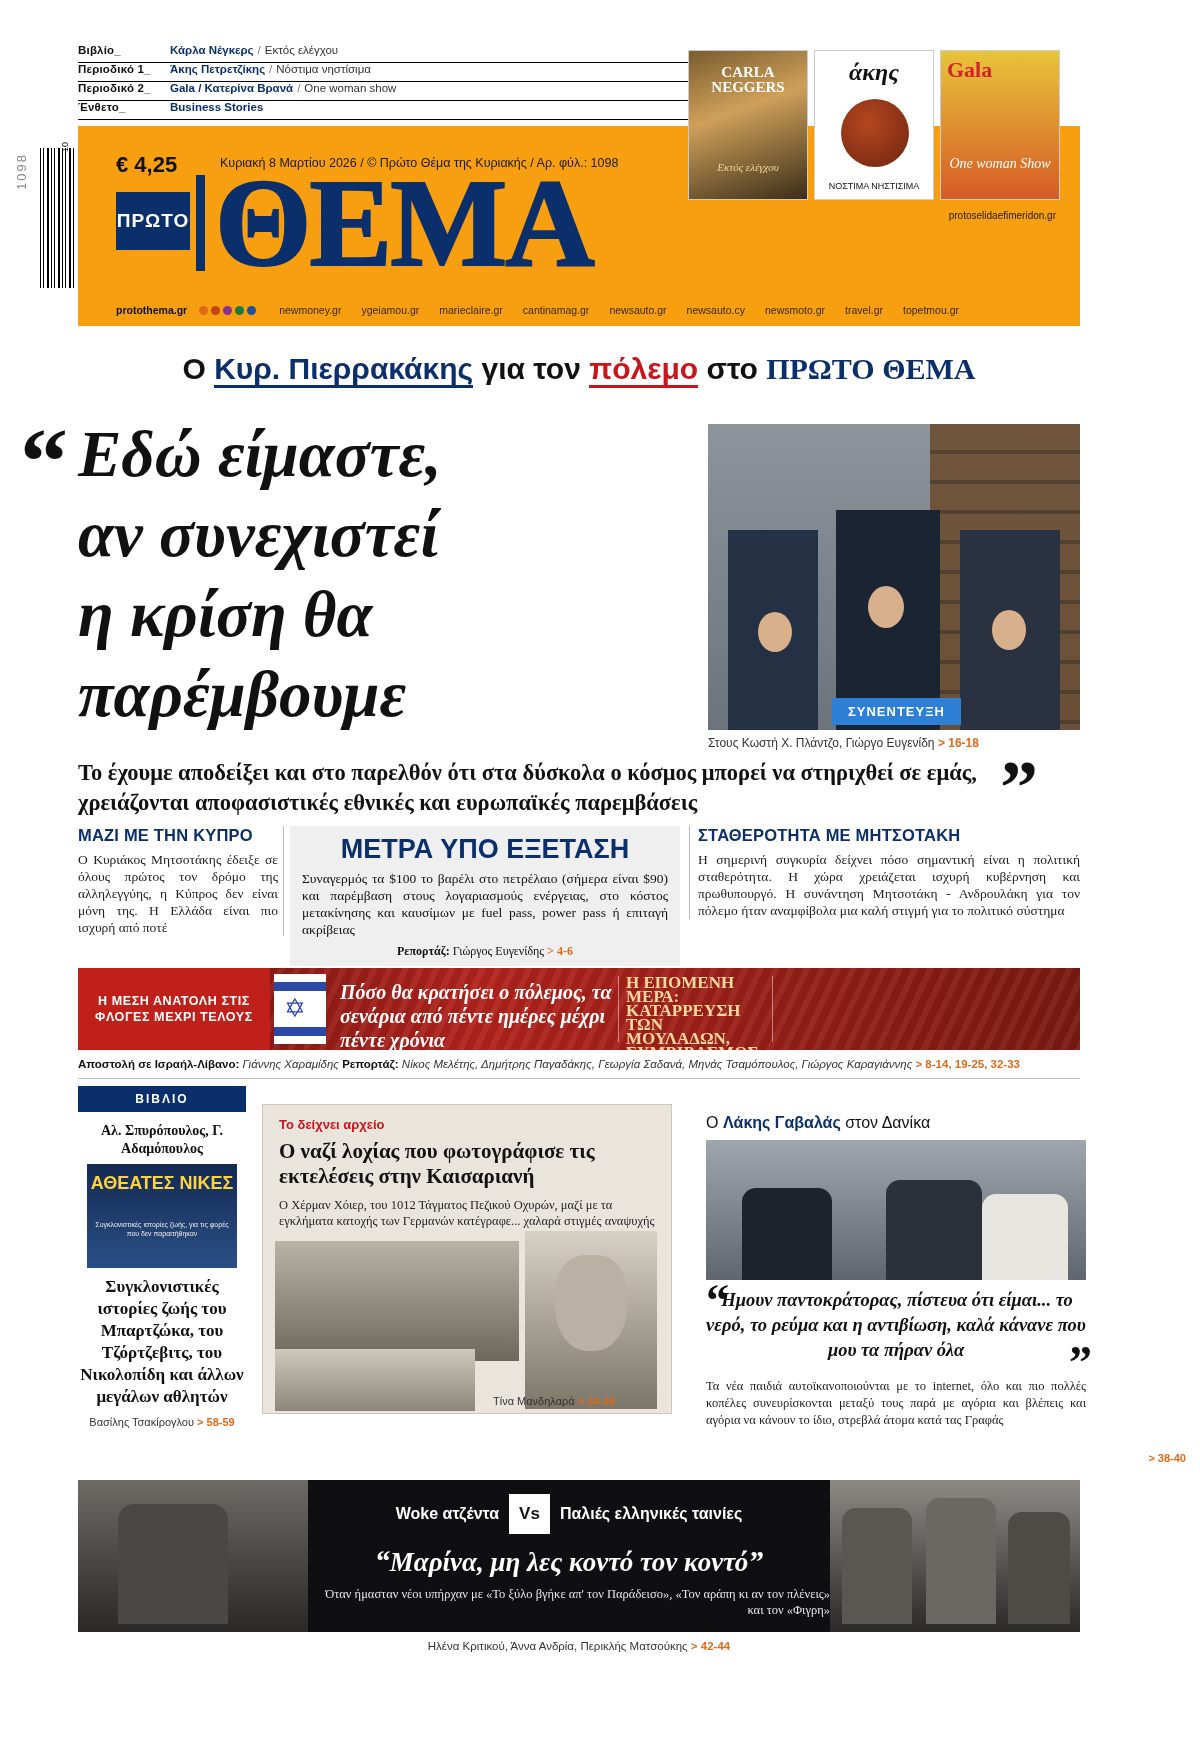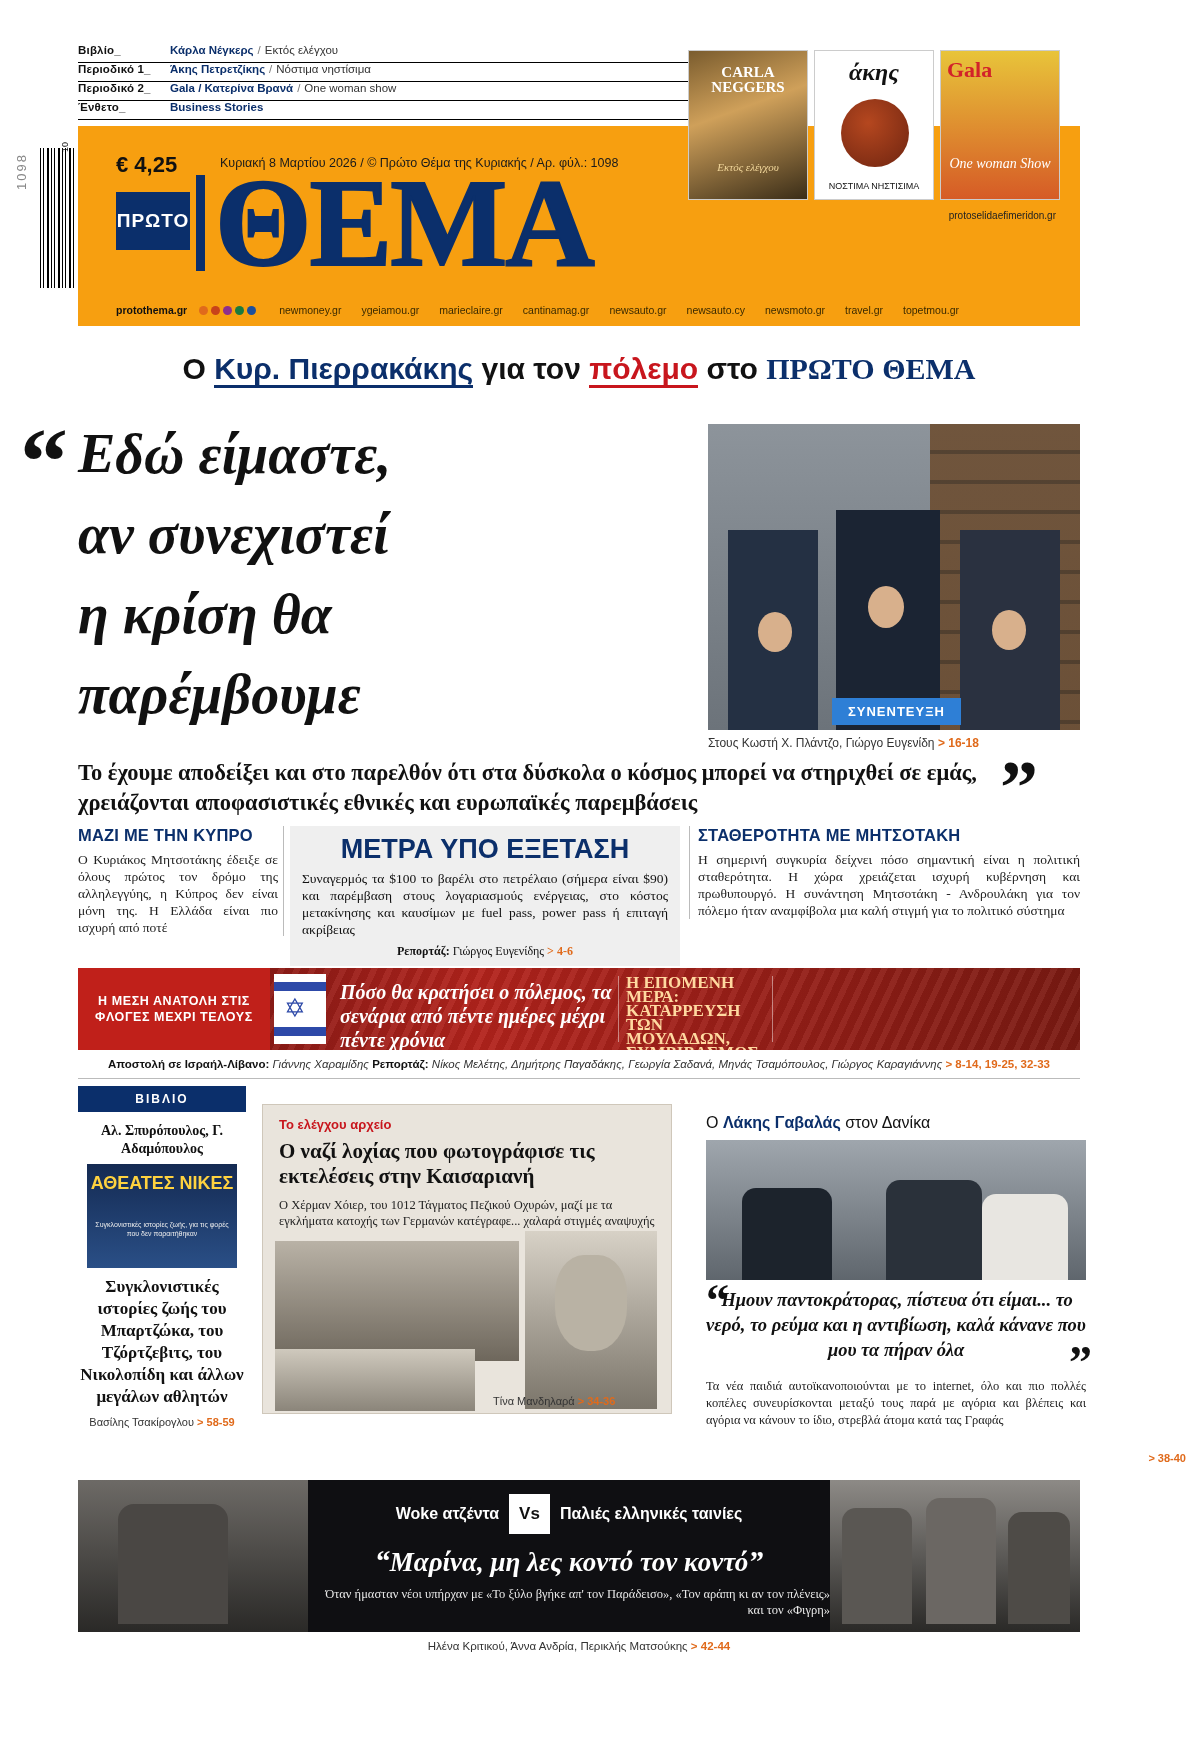--- a/index.html
+++ b/index.html
@@ -140,21 +140,21 @@
   }
   .kicker .name { color:#0b2f6b; border-bottom:3px solid #0b2f6b; }
   .kicker .war { color:#c8161d; border-bottom:3px solid #c8161d; }
   .kicker .brand { color:#0b2f6b; font-family:"Liberation Serif", serif; font-weight:700; }
 
   
   .headline {
     position:absolute; left:78px; top:414px; width:620px;
     font-family:"Liberation Serif", serif;
     font-weight:700; font-style:italic;
-    font-size:56px; line-height:80px; color:#111;
+    font-size:65px; line-height:80px; color:#111;
   }
   .quote-open {
     position:absolute; left:20px; top:432px;
     font-family:"Liberation Serif", serif; font-size:96px; color:#111;
     line-height:60px; font-weight:700;
   }
   .mainphoto {
     position:absolute; left:708px; top:424px; width:372px; height:306px;
     background:linear-gradient(180deg,#8d949b,#6c737a);
     overflow:hidden;
@@ -252,21 +252,21 @@
   .wb-t2 {
     position:absolute; left:702px; top:10px; width:320px; z-index:2;
     font-family:"Liberation Serif", serif; font-weight:700; font-style:italic;
     font-size:20px; line-height:24px; color:#fff;
   }
   .wb-div { position:absolute; top:8px; bottom:8px; width:1px; background:rgba(255,255,255,.45); z-index:2;}
 
   .warcredit {
     position:absolute; left:78px; top:1058px; width:1002px;
     font-family:"Liberation Sans", sans-serif; font-size:11.5px; color:#333;
-    border-bottom:1px solid #bbb; padding-bottom:8px;text-align:center;
+    border-bottom:1px solid #bbb; padding-bottom:8px;
   }
   .warcredit b { color:#111; }
   .warcredit i { color:#333; font-style:italic; }
   .warcredit .pg { color:#e06a1b; font-weight:700; }
 
   
   .biblio-tab {
     position:absolute; left:78px; top:1086px; width:168px; height:26px;
     background:#0b2f6b; color:#fff; font-family:"Liberation Sans", sans-serif;
     font-weight:700; font-size:12px; letter-spacing:2px;
@@ -564,21 +564,21 @@
       <div class="cs">Συγκλονιστικές ιστορίες ζωής, για τις φορές που δεν παραιτήθηκαν</div>
     </div>
     <div class="bl-text">Συγκλονιστικές ιστορίες ζωής του Μπαρτζώκα, του Τζόρτζεβιτς, του Νικολοπίδη και άλλων μεγάλων αθλητών</div>
     <div class="bl-credit">
       <span>Βασίλης Τσακίρογλου</span>
       <span class="pg">&gt; 58-59</span>
     </div>
   </div>
 
   <div class="archive">
-    <div class="ar-kicker">Το ελέγχου αρχείο</div>
+    <div class="ar-kicker">Το δείχνει αρχείο</div>
     <div class="ar-head">Ο ναζί λοχίας που φωτογράφισε τις εκτελέσεις στην Καισαριανή</div>
     <div class="ar-body">Ο Χέρμαν Χόιερ, του 1012 Τάγματος Πεζικού Οχυρών, μαζί με τα εγκλήματα κατοχής των Γερμανών κατέγραφε... χαλαρά στιγμές αναψυχής</div>
     <div class="ar-photo1"></div>
     <div class="ar-photo2"></div>
     <div class="ar-portrait">
         <div class="face"></div>
       </div>
     <div class="ar-credit">
       <span>Τίνα Μανδηλαρά</span>
       <span class="pg">&gt; 34-36</span>

